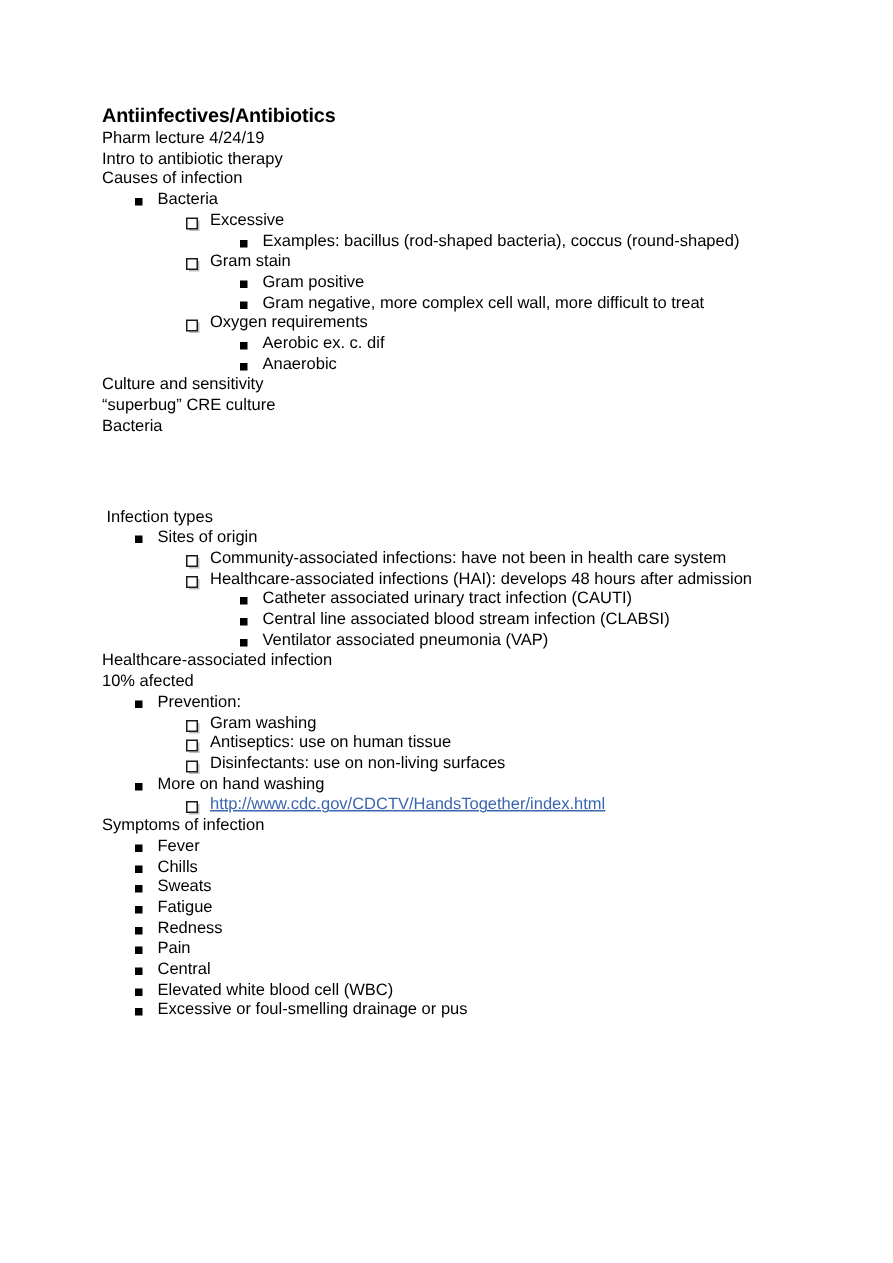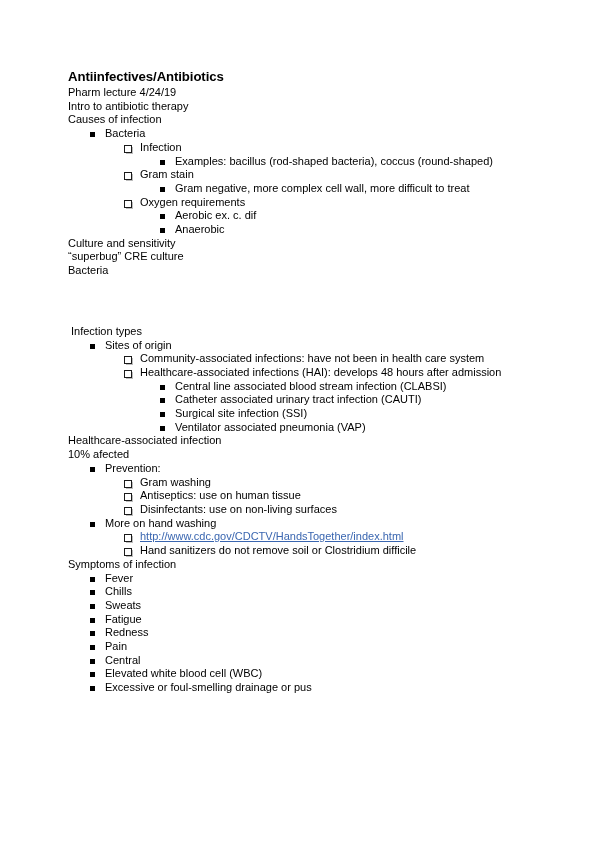--- a/index.html
+++ b/index.html
@@ -105,47 +105,46 @@
 <div id="page">
   <div id="doc-body">
 
     <h1 class="doc-title">Antiinfectives/Antibiotics</h1>
 
     <div id="outline">
         <div class="line lvl0"><span class="txt">Pharm lecture 4/24/19</span></div>
         <div class="line lvl0"><span class="txt">Intro to antibiotic therapy</span></div>
         <div class="line lvl0"><span class="txt">Causes of infection</span></div>
         <div class="line lvl1"><span class="bullet bullet-filled"></span><span class="txt">Bacteria</span></div>
-        <div class="line lvl2"><span class="bullet bullet-hollow"></span><span class="txt">Infection</span></div>
+        <div class="line lvl2"><span class="bullet bullet-hollow"></span><span class="txt">Excessive</span></div>
         <div class="line lvl3"><span class="bullet bullet-filled"></span><span class="txt">Examples: bacillus (rod-shaped bacteria), coccus (round-shaped)</span></div>
         <div class="line lvl2"><span class="bullet bullet-hollow"></span><span class="txt">Gram stain</span></div>
+        <div class="line lvl3"><span class="bullet bullet-filled"></span><span class="txt">Gram positive</span></div>
         <div class="line lvl3"><span class="bullet bullet-filled"></span><span class="txt">Gram negative, more complex cell wall, more difficult to treat</span></div>
         <div class="line lvl2"><span class="bullet bullet-hollow"></span><span class="txt">Oxygen requirements</span></div>
         <div class="line lvl3"><span class="bullet bullet-filled"></span><span class="txt">Aerobic ex. c. dif</span></div>
         <div class="line lvl3"><span class="bullet bullet-filled"></span><span class="txt">Anaerobic</span></div>
         <div class="line lvl0"><span class="txt">Culture and sensitivity</span></div>
         <div class="line lvl0"><span class="txt">“superbug” CRE culture</span></div>
         <div class="line lvl0"><span class="txt">Bacteria</span></div>
         <div class="line lvl0-indent"><span class="txt">Infection types</span></div>
         <div class="line lvl1"><span class="bullet bullet-filled"></span><span class="txt">Sites of origin</span></div>
         <div class="line lvl2"><span class="bullet bullet-hollow"></span><span class="txt">Community-associated infections: have not been in health care system</span></div>
         <div class="line lvl2"><span class="bullet bullet-hollow"></span><span class="txt">Healthcare-associated infections (HAI): develops 48 hours after admission</span></div>
+        <div class="line lvl3"><span class="bullet bullet-filled"></span><span class="txt">Catheter associated urinary tract infection (CAUTI)</span></div>
         <div class="line lvl3"><span class="bullet bullet-filled"></span><span class="txt">Central line associated blood stream infection (CLABSI)</span></div>
-        <div class="line lvl3"><span class="bullet bullet-filled"></span><span class="txt">Catheter associated urinary tract infection (CAUTI)</span></div>
-        <div class="line lvl3"><span class="bullet bullet-filled"></span><span class="txt">Surgical site infection (SSI)</span></div>
         <div class="line lvl3"><span class="bullet bullet-filled"></span><span class="txt">Ventilator associated pneumonia (VAP)</span></div>
         <div class="line lvl0"><span class="txt">Healthcare-associated infection</span></div>
         <div class="line lvl0"><span class="txt">10% afected</span></div>
         <div class="line lvl1"><span class="bullet bullet-filled"></span><span class="txt">Prevention:</span></div>
         <div class="line lvl2"><span class="bullet bullet-hollow"></span><span class="txt">Gram washing</span></div>
         <div class="line lvl2"><span class="bullet bullet-hollow"></span><span class="txt">Antiseptics: use on human tissue</span></div>
         <div class="line lvl2"><span class="bullet bullet-hollow"></span><span class="txt">Disinfectants: use on non-living surfaces</span></div>
         <div class="line lvl1"><span class="bullet bullet-filled"></span><span class="txt">More on hand washing</span></div>
         <div class="line lvl2"><span class="bullet bullet-hollow"></span><a class="txt doclink" href="#">http://www.cdc.gov/CDCTV/HandsTogether/index.html</a></div>
-        <div class="line lvl2"><span class="bullet bullet-hollow"></span><span class="txt">Hand sanitizers do not remove soil or Clostridium difficile</span></div>
         <div class="line lvl0"><span class="txt">Symptoms of infection</span></div>
         <div class="line lvl1"><span class="bullet bullet-filled"></span><span class="txt">Fever</span></div>
         <div class="line lvl1"><span class="bullet bullet-filled"></span><span class="txt">Chills</span></div>
         <div class="line lvl1"><span class="bullet bullet-filled"></span><span class="txt">Sweats</span></div>
         <div class="line lvl1"><span class="bullet bullet-filled"></span><span class="txt">Fatigue</span></div>
         <div class="line lvl1"><span class="bullet bullet-filled"></span><span class="txt">Redness</span></div>
         <div class="line lvl1"><span class="bullet bullet-filled"></span><span class="txt">Pain</span></div>
         <div class="line lvl1"><span class="bullet bullet-filled"></span><span class="txt">Central</span></div>
         <div class="line lvl1"><span class="bullet bullet-filled"></span><span class="txt">Elevated white blood cell (WBC)</span></div>
         <div class="line lvl1"><span class="bullet bullet-filled"></span><span class="txt">Excessive or foul-smelling drainage or pus</span></div>

